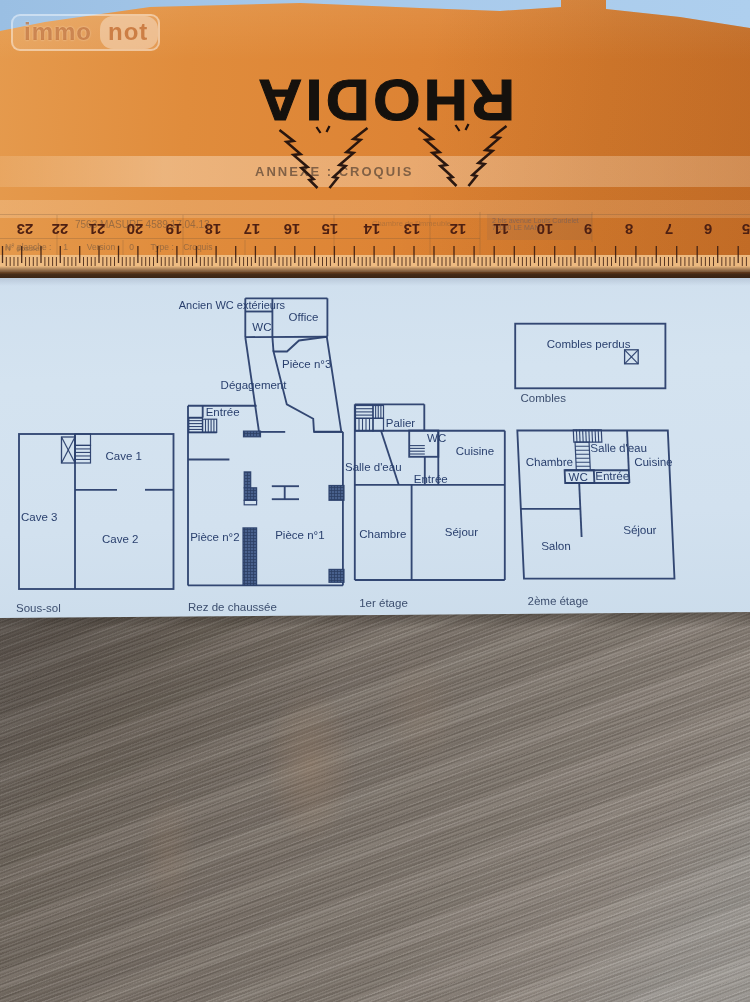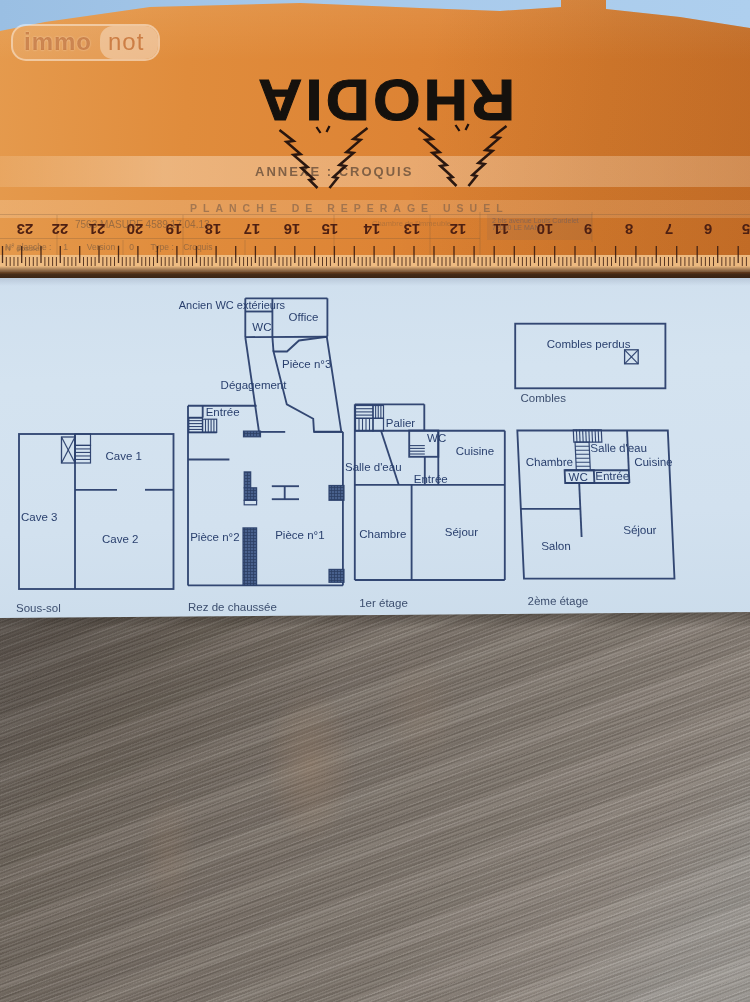--- a/index.html
+++ b/index.html
@@ -253,21 +253,20 @@
 <div class="abs" style="left:0;top:0;width:750px;height:278px;
 clip-path:polygon(0 31px, 45px 22px, 150px 7px, 300px 3px, 420px 8px, 500px 11px, 561px 7px, 561px 0, 606px 0, 606px 9px, 680px 17px, 750px 28px, 750px 278px, 0 278px);
 background:linear-gradient(93deg,#e59a4d 0%,#e08c3c 25%,#dd8334 55%,#d87c2d 80%,#d3762a 100%);">
 <div class="abs" style="left:0;top:0;width:750px;height:60px;background:linear-gradient(rgba(255,235,200,0.12),rgba(255,235,200,0));"></div>
 <div class="abs" style="left:0;top:0;width:750px;height:278px;background:linear-gradient(100deg, rgba(0,0,0,0) 55%, rgba(90,45,15,0.10) 78%, rgba(90,45,15,0.15) 100%);"></div>
 
 <div class="abs" style="left:0;top:156px;width:750px;height:31px;background:linear-gradient(90deg,rgba(255,244,226,0.14) 0%,rgba(255,244,228,0.38) 22%,rgba(255,242,224,0.33) 65%,rgba(255,240,220,0.25) 100%);"></div>
 <div class="abs" style="left:255px;top:164px;width:250px;height:20px;font-size:13px;font-weight:bold;letter-spacing:2px;color:rgba(100,76,56,0.78);">ANNEXE : CROQUIS</div>
 
 <div class="abs" style="left:0;top:200px;width:750px;height:18px;background:linear-gradient(90deg,rgba(255,240,220,0.22),rgba(255,238,215,0.15));"></div>
-<div class="abs" style="left:190px;top:202px;width:440px;height:14px;font-size:10.5px;font-weight:bold;letter-spacing:6px;color:rgba(122,94,72,0.62);">PLANCHE DE REPERAGE USUEL</div>
 
 <div class="abs" style="left:5px;top:219px;font-size:8px;color:rgba(110,85,65,0.55);margin-top:25px;">N° dossier</div>
 <div class="abs" style="left:75px;top:219px;font-size:10px;color:rgba(110,85,65,0.6);">7563 MASURE 4589 17.04.13</div>
 <div class="abs" style="left:372px;top:219px;font-size:7.5px;color:rgba(110,85,65,0.35);">Chambre de l'immeuble</div>
 <div class="abs" style="left:487px;top:214px;width:105px;height:26px;background:rgba(120,100,90,0.14);"></div>
 <div class="abs" style="left:492px;top:217px;font-size:7px;color:rgba(95,88,100,0.55);">2 bis avenue Louis Cordelet<br>72000 LE MANS</div>
 <div class="abs" style="left:5px;top:242px;font-size:8.5px;color:rgba(110,85,65,0.6);">N° planche :&nbsp;&nbsp;&nbsp;&nbsp;&nbsp;1&nbsp;&nbsp;&nbsp;&nbsp;&nbsp;&nbsp;&nbsp;&nbsp;Version :&nbsp;&nbsp;&nbsp;&nbsp;0&nbsp;&nbsp;&nbsp;&nbsp;&nbsp;&nbsp;&nbsp;Type :&nbsp;&nbsp;&nbsp;&nbsp;Croquis</div>
 
 <div class="abs" style="left:248px;top:75px;width:274px;height:49px;line-height:49px;transform:rotate(180deg) scaleX(1.07);font-size:57px;font-weight:bold;letter-spacing:3px;color:#15110d;-webkit-text-stroke:1px #15110d;text-align:center;transform-origin:center;">RHODIA</div>
 
@@ -509,16 +508,16 @@
 <line x1="742.3" y1="257" x2="742.3" y2="266" stroke="#4a2a1a" stroke-width="1"></line>
 <line x1="746.4" y1="257" x2="746.4" y2="266" stroke="#4a2a1a" stroke-width="1"></line>
 <line x1="750.5" y1="257" x2="750.5" y2="266" stroke="#4a2a1a" stroke-width="1"></line>
 <line x1="754.6" y1="257" x2="754.6" y2="266" stroke="#4a2a1a" stroke-width="1"></line>
 </g>
 </svg>
 
 <div class="abs" style="left:0;top:266px;width:750px;height:12px;background:linear-gradient(rgba(90,55,35,0), rgba(70,42,26,0.55) 35%, rgba(48,30,19,0.88) 70%, rgba(40,25,16,0.9));"></div>
 </div>
 
-<div class="abs" style="left:11px;top:24px;width:145px;height:33px;border-radius:15px;border:2px solid rgba(255,255,255,0.42);background:rgba(255,255,255,0.10);overflow:hidden;">
+<div class="abs" style="left:11px;top:14px;width:145px;height:33px;border-radius:9px;border:2px solid rgba(255,255,255,0.42);background:rgba(255,255,255,0.10);overflow:hidden;">
 <div class="abs" style="left:87px;top:0;width:58px;height:33px;background:rgba(255,255,255,0.34);border-radius:13px;"></div>
 <div class="abs" style="left:11px;top:2px;font-size:24px;font-weight:bold;color:rgba(185,100,42,0.68);letter-spacing:1px;text-shadow:0 0 2px rgba(255,255,255,0.5);">immo</div>
-<div class="abs" style="left:95px;top:2px;font-size:24px;font-weight:normal;color:rgba(195,108,48,0.78);letter-spacing:1px;">not</div>
+<div class="abs" style="left:95px;top:2px;font-size:24px;font-weight:bold;color:rgba(195,108,48,0.78);letter-spacing:1px;">not</div>
 </div>
 </body></html>

